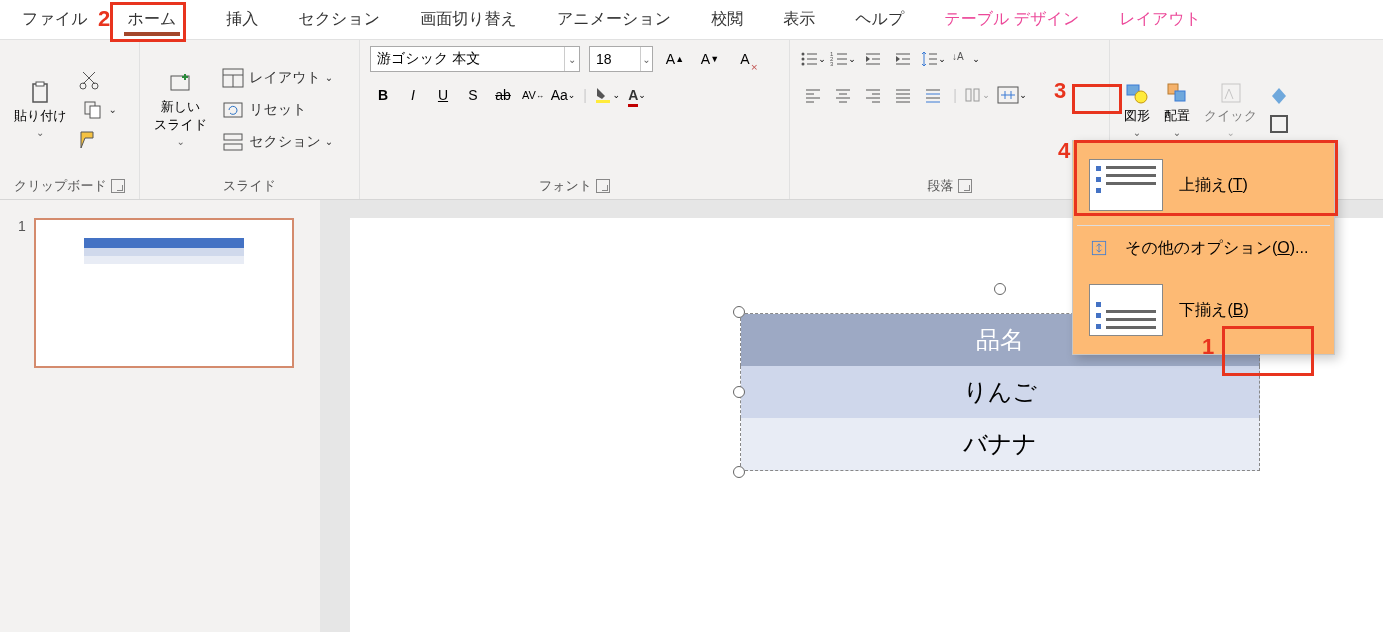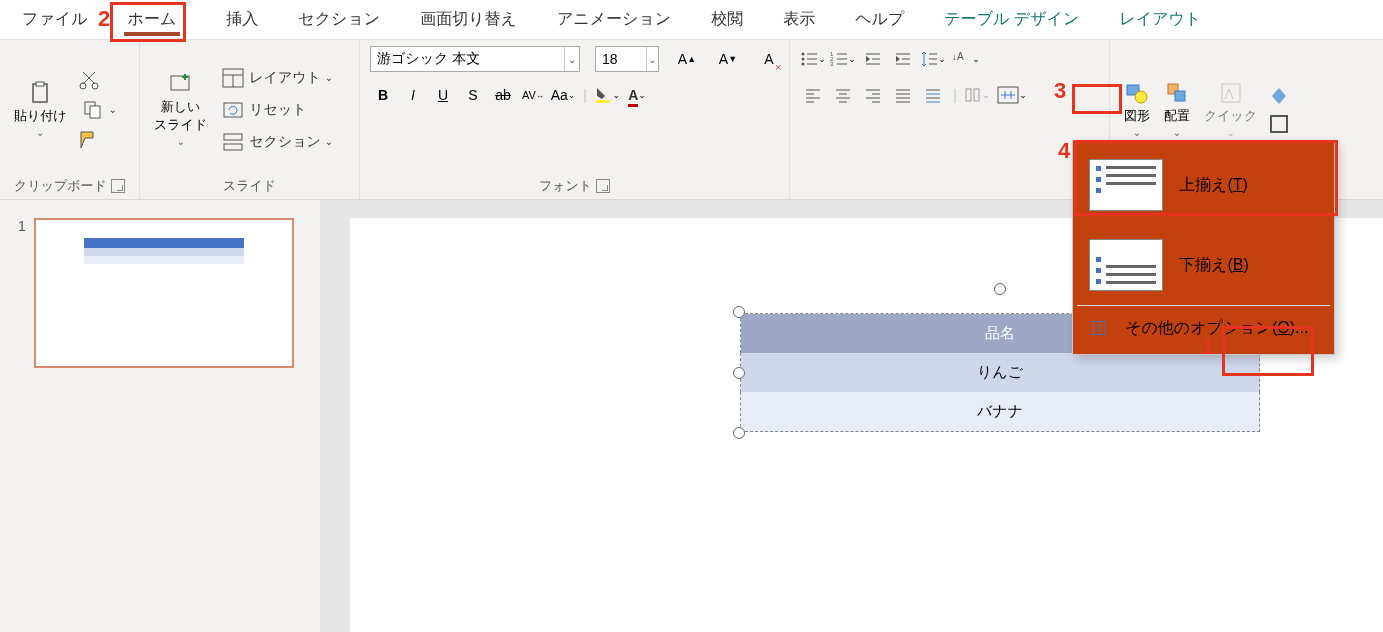--- a/index.html
+++ b/index.html
@@ -3,21 +3,21 @@
 <meta charset="utf-8">
 <style>
 * { box-sizing: border-box; margin: 0; padding: 0; font-family: "Yu Gothic UI", "Meiryo", sans-serif; }
 body { width: 1383px; height: 632px; background: #fff; overflow: hidden; position: relative; }
 
 
 .tabs { display: flex; height: 40px; align-items: center; background: #fff; border-bottom: 1px solid #e1e1e1; padding: 0 8px; }
 .tab { padding: 8px 14px; font-size: 16px; color: #333; white-space: nowrap; cursor: pointer; position: relative; }
 .tab.active { font-weight: 400; }
 .tab.active::after { content:""; position:absolute; left:10px; right:10px; bottom:2px; height:4px; background:#a4472b; }
-.tab.context { color:#0f766e; }
+.tab.context { color:#ec4899; }
 
 
 .ribbon { height: 160px; background:#f3f2f1; border-bottom:1px solid #d6d6d6; display:flex; }
 .group { border-right:1px solid #e1e1e1; display:flex; flex-direction:column; justify-content:space-between; padding:6px 10px 0 10px; height:100%; }
 .group-body { flex:1; display:flex; align-items:center; gap:6px; }
 .group-label { text-align:center; font-size:13px; color:#555; padding:4px 0; display:flex; justify-content:center; align-items:center; gap:4px;}
 .dlg-launcher { width:14px;height:14px;border:1px solid #888; position:relative; }
 .dlg-launcher::after{content:"";position:absolute;right:1px;bottom:1px;width:5px;height:5px;border-right:1px solid #888;border-bottom:1px solid #888;}
 
 .big-btn { display:flex; flex-direction:column; align-items:center; font-size:13px; gap:2px; padding:2px 4px; }
@@ -45,28 +45,28 @@
 .thumb-mini .r2 { height:8px; background:#e8ecf5; }
 
 .canvas { flex:1; background:#fff; margin:18px 0 0 30px; position:relative; }
 .table-sel { position:absolute; top:95px; left:390px; width:520px; }
 .table-sel .handle { width:12px;height:12px;border:1px solid #666;background:#fff;border-radius:50%;position:absolute; }
 .table-sel .h-tl{top:-7px;left:-7px;}
 .h-ml{top:50%;left:-7px;transform:translateY(-50%);}
 .h-bl{bottom:-7px;left:-7px;}
 .h-rot{top:-30px;left:50%;transform:translateX(-50%);}
 .tbl { width:100%; border-collapse:collapse; border:1px dashed #888; }
-.tbl td { text-align:center; font-size:15px; padding:10px; }
+.tbl td { text-align:center; font-size:24px; padding:10px; }
 .tbl .hrow td { background:#4472c4; color:#fff; }
 .tbl .r1 td { background:#cfd7eb; }
 .tbl .r2 td { background:#e8ecf5; }
 .selcell { background:#9da9c4 !important; color:#fff; }
 
 
-.align-menu { position:absolute; top:140px; left:1072px; width:263px; background:#c2410c; border:1px solid #c6c6c6; box-shadow:4px 4px 10px rgba(0,0,0,0.2); padding:4px; }
+.align-menu { position:absolute; top:140px; left:1072px; width:263px; background:#fdba74; border:1px solid #c6c6c6; box-shadow:4px 4px 10px rgba(0,0,0,0.2); padding:4px; }
 .align-item { display:flex; align-items:center; gap:16px; padding:14px 12px; font-size:16px; }
 .align-item .micon { width:74px; height:52px; border:1px solid #888; background:#fff; position:relative; flex-shrink:0; display:flex; }
 .micon .dots { position:absolute; left:6px; display:flex; flex-direction:column; gap:6px; }
 .micon .dot { width:5px;height:5px;background:#4472c4; }
 .micon .lines { position:absolute; left:16px; right:6px; display:flex; flex-direction:column; gap:5px; }
 .micon .line { height:3px; background:#666; }
 .micon.top .dots,.micon.top .lines{ top:6px; }
 .micon.mid .dots,.micon.mid .lines{ top:50%; transform:translateY(-50%); }
 .micon.bot .dots,.micon.bot .lines{ bottom:6px; }
 .micon.mid-wrap { background:#f0f0f0; }
@@ -185,21 +185,21 @@
           </div>
       </div>
     </div>
     <div class="group-label">
         <span>スライド</span>
       </div>
   </div>
 
   <div class="group" style="width:430px;">
     <div class="group-body" style="flex-direction:column;align-items:flex-start;gap:10px;">
-      <div style="display:flex;gap:15px;align-items:center;">
+      <div style="display:flex;gap:9px;align-items:center;">
         <div class="combo" style="width:210px;">
           <input style="width: 100%;" value="游ゴシック 本文">
           <span class="drop">⌄</span>
         </div>
         <div class="combo" style="width:64px;">
           <input style="width: 100%;" value="18">
           <span class="drop">⌄</span>
         </div>
         <div class="sq">A<sup style="font-size:9px;">▲</sup></div>
         <div class="sq">A<sup style="font-size:9px;">▼</sup></div>
@@ -350,20 +350,24 @@
         <div class="sq" style="width:36px;border:1px solid transparent;">
           <svg width="22" height="18">
               <rect x="1" y="1" width="20" height="16" fill="none" stroke="#555"></rect>
               <line x1="4" y1="9" x2="18" y2="9" stroke="#3a7bd5"></line>
               <path d="M8 5v8m6-8v8" stroke="#3a7bd5"></path>
             </svg>
             <span style="font-size:9px;">⌄</span>
         </div>
       </div>
     </div>
+    <div class="group-label">
+        <span>段落</span>
+        <span class="dlg-launcher"></span>
+      </div>
   </div>
 
   <div class="group" style="width:260px;border-right:none;">
     <div class="group-body">
       <div class="big-btn">
         <span class="icon">
             <svg viewBox="0 0 24 24">
               <rect x="2" y="4" width="12" height="10" fill="#6fa8dc" stroke="#3a7bd5"></rect>
               <circle cx="16" cy="16" r="6" fill="#ffeb3b" stroke="#c79810"></circle>
             </svg>
@@ -456,44 +460,44 @@
           <div class="dot"></div>
         </div>
       <div class="lines">
           <div class="line"></div>
           <div class="line"></div>
           <div class="line"></div>
         </div>
     </div>
     <span><span>上揃え(</span><span class="u">T</span><span>)</span></span>
   </div>
-  <div class="align-item">
-    <div class="micon bot">
-      <div class="dots">
-          <div class="dot"></div>
-          <div class="dot"></div>
-          <div class="dot"></div>
-        </div>
-      <div class="lines">
-          <div class="line"></div>
-          <div class="line"></div>
-          <div class="line"></div>
-        </div>
-    </div>
-    <span><span>下揃え(</span><span class="u">B</span><span>)</span></span>
-  </div>
   <div class="align-item sep">
     <span class="icon" style="width:20px;">
         <svg viewBox="0 0 24 24">
           <rect x="4" y="4" width="16" height="16" fill="none" stroke="#3a7bd5"></rect>
           <path d="M12 7v10m-3-7l3-3 3 3m-6 4l3 3 3-3" stroke="#3a7bd5" fill="none"></path>
         </svg>
       </span>
     <span><span>その他のオプション(</span><span class="u">O</span><span>)...</span></span>
   </div>
+  <div class="align-item">
+    <div class="micon bot">
+      <div class="dots">
+          <div class="dot"></div>
+          <div class="dot"></div>
+          <div class="dot"></div>
+        </div>
+      <div class="lines">
+          <div class="line"></div>
+          <div class="line"></div>
+          <div class="line"></div>
+        </div>
+    </div>
+    <span><span>下揃え(</span><span class="u">B</span><span>)</span></span>
+  </div>
 </div>
 
 <div class="anno-num" style="top:6px;left:98px;">2</div>
 <div class="anno-box" style="top:2px;left:110px;width:76px;height:40px;"></div>
 
 <div class="anno-num" style="top:78px;left:1054px;">3</div>
 <div class="anno-box" style="top:84px;left:1072px;width:50px;height:30px;"></div>
 
 <div class="anno-num" style="top:138px;left:1058px;">4</div>
 <div class="anno-box" style="top:140px;left:1074px;width:264px;height:76px;"></div>

